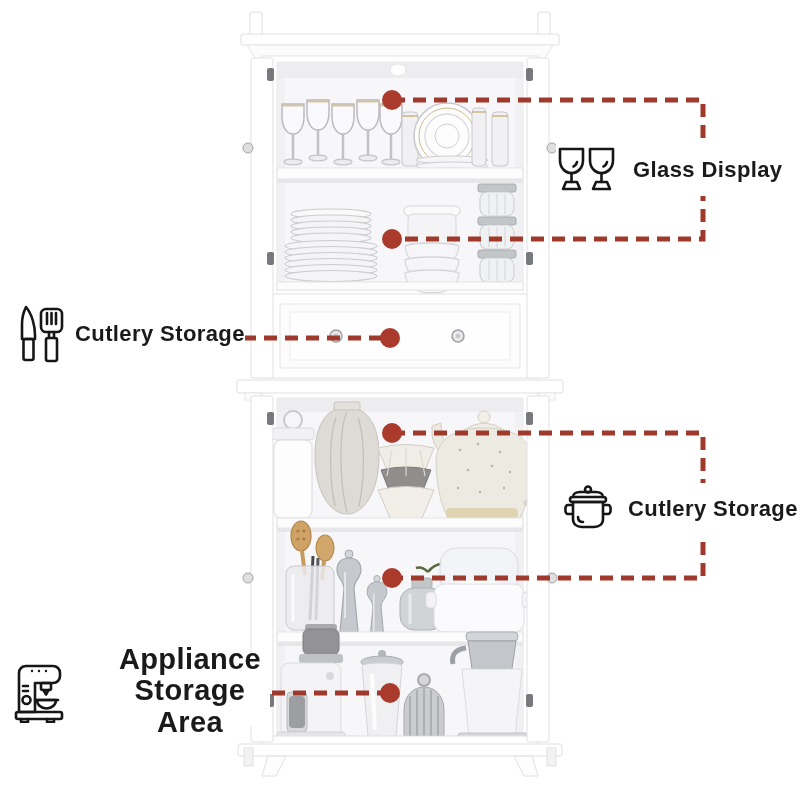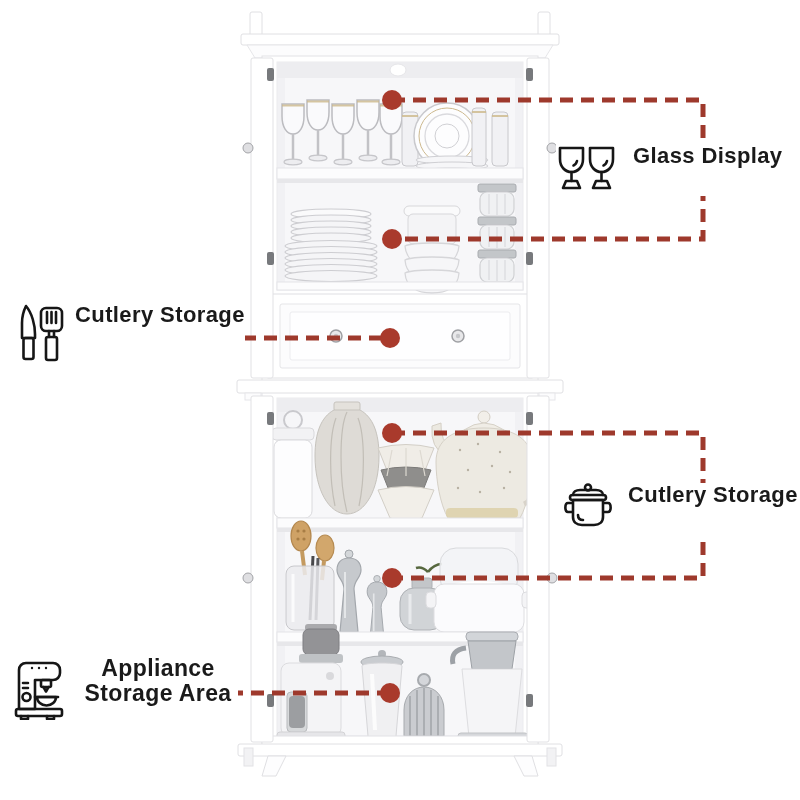--- a/index.html
+++ b/index.html
@@ -4,33 +4,33 @@
 <style>
   html,body{margin:0;padding:0;background:#ffffff;}
   #stage{
     position:relative;width:800px;height:800px;background:#ffffff;overflow:hidden;
     font-family:"Liberation Sans", sans-serif;
   }
   #stage svg{display:block;}
   .layer{position:absolute;left:0;top:0;}
   
   .ann-label{
-    position:absolute;display:flex;align-items:flex-start;background:#ffffff;
+    position:absolute;display:flex;align-items:center;background:#ffffff;
   }
   .ann-text{
     font-weight:700;color:var(--label-color,#1a1a1a);letter-spacing:0.4px;
     font-size:22px;line-height:1.08;white-space:nowrap;
   }
   .ann-icon{flex:0 0 auto;display:flex;align-items:center;justify-content:center;}
   .ann-icon svg{stroke:#161616;fill:none;stroke-width:2.6;stroke-linecap:round;stroke-linejoin:round;}
   #label-glass{left:556px;top:144px;height:52px;gap:15px;padding-right:6px;}
   #label-cutlery-drawer{left:14px;top:303px;height:62px;gap:11px;}
   #label-cutlery-cabinet{left:560px;top:483px;height:52px;gap:12px;padding-right:6px;}
   #label-appliance{left:10px;top:656px;height:70px;gap:12px;}
-  #label-appliance .ann-text{font-size:23px;white-space:normal;width:160px;text-align:center;}
+  #label-appliance .ann-text{font-size:29px;white-space:normal;width:160px;text-align:center;margin-left:32px;}
   
   .dash-line{stroke:var(--dash-color,#9e392c);stroke-width:5;fill:none;stroke-dasharray:13 8;}
   .dot{fill:var(--dot-color,#a93a2c);}
 </style>
 </head>
 <body>
 
 <div id="stage" style="background: rgb(255, 255, 255);">
 
   <svg class="layer" width="800" height="800" viewBox="0 0 800 800">

